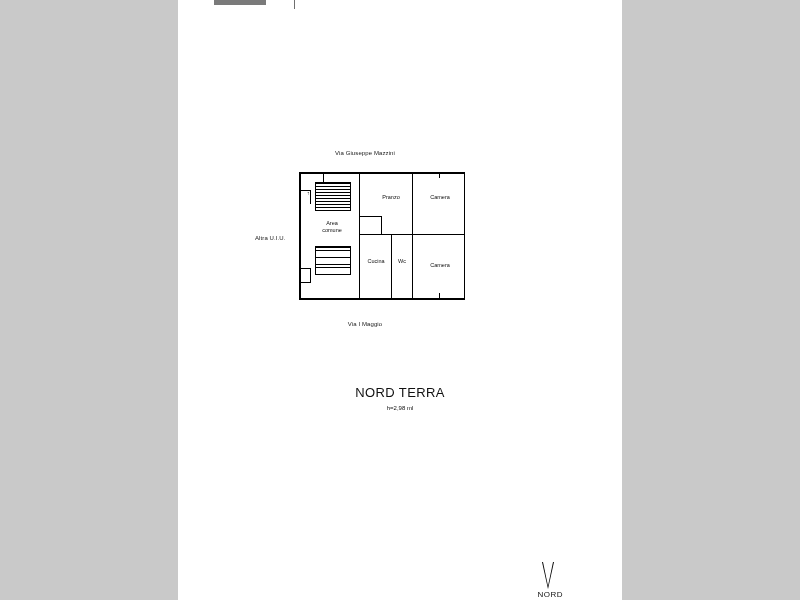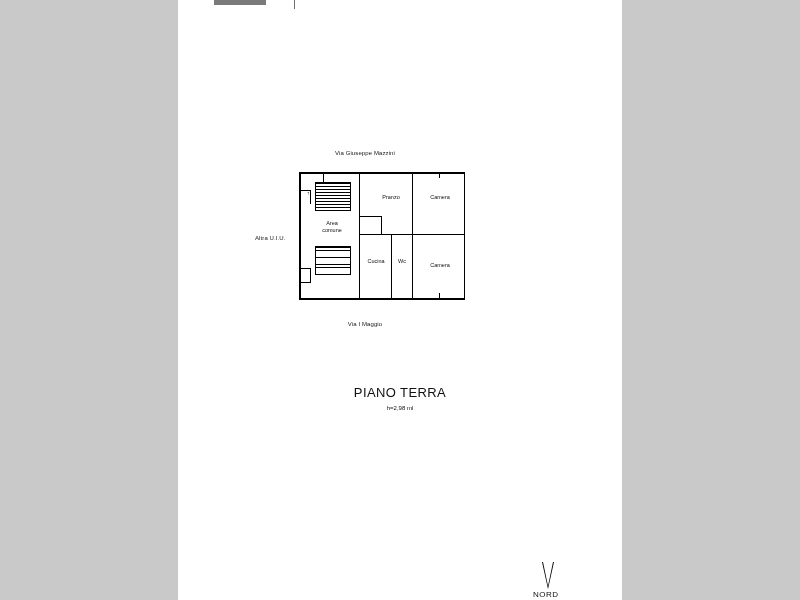--- a/index.html
+++ b/index.html
@@ -161,21 +161,21 @@
     font-size: 6px;
     color: #111;
   }
 
   
   #north {
     position: absolute;
     left: 533px;
     top: 562px;
     width: 30px;
-    text-align: left;
+    text-align: right;
   }
   #north .triwrap {
     position: relative;
     width: 12px;
     height: 27px;
     margin: 0 auto;
     box-sizing: border-box;
   }
   #north .triwrap::before {
     content: "";
@@ -261,21 +261,21 @@
       <div class="room" style="left:62px; top:86px; width:30px;">Cucina</div>
       <div class="room" style="left:93px; top:86px; width:20px;">Wc</div>
 
       <div class="room" style="left:13px; top:48px; width:40px;">Area</div>
       <div class="room" style="left:13px; top:55px; width:40px;">comune</div>
 
     </div>
   </div>
 
   <div id="caption">
-    <div class="title">PIANO TERRA</div>
+    <div class="title">NORD TERRA</div>
     <div class="sub">h=2,98 ml</div>
   </div>
 
   <div id="north">
     <div class="triwrap"></div>
     <div class="label">NORD</div>
   </div>
 
 </div>
 

